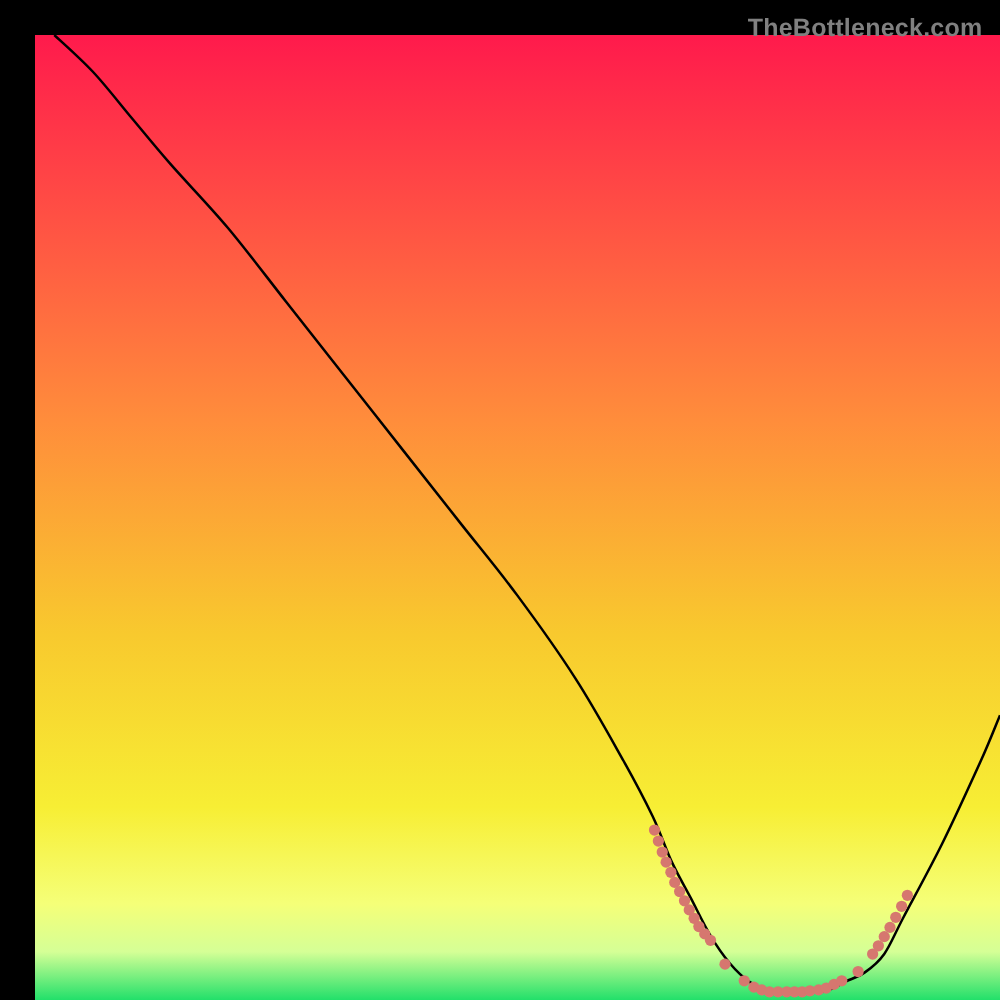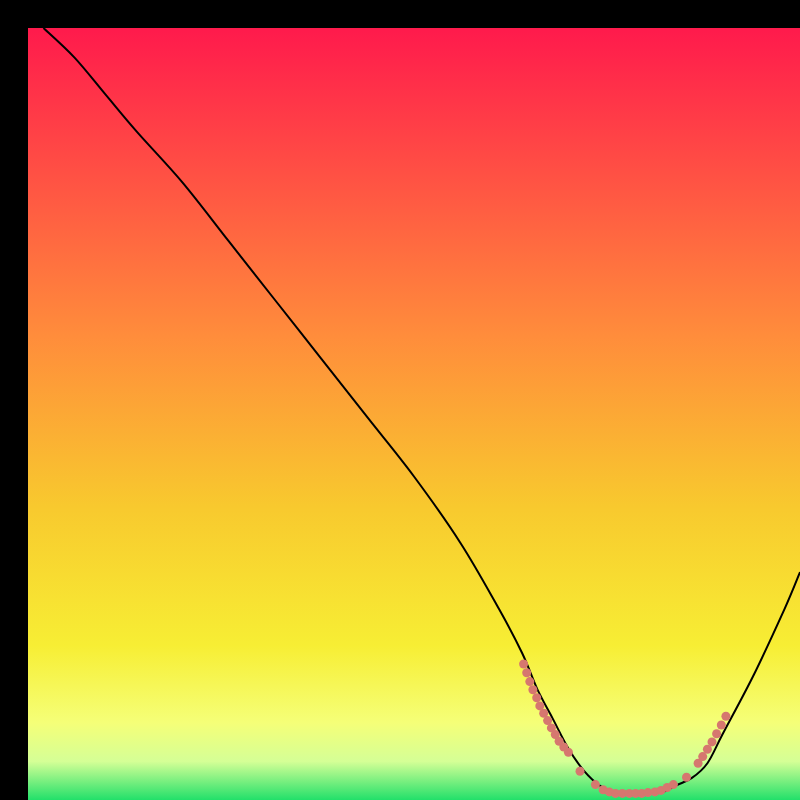--- a/index.html
+++ b/index.html
@@ -7,20 +7,21 @@
   .watermark{position:absolute;right:0;top:-2px;font:700 20px Arial,Helvetica,sans-serif;color:#808080;letter-spacing:.2px;z-index:4}
   .plot-wrap{position:absolute;left:14px;top:14px;width:772px;height:772px;overflow:hidden}
   svg{position:absolute;left:0;top:0}
   .curve{fill:none;stroke:#000;stroke-width:2}
   .bead{fill:#d6776f}
 </style>
 </head>
 <body>
 
 <div class="frame">
+  <div class="watermark">TheBottleneck.com</div>
   <div class="plot-wrap">
     <svg id="svg" width="772" height="772" viewBox="0 0 772 772">
       <defs>
         <linearGradient id="bg-grad" x1="0" y1="0" x2="0" y2="1">
             <stop offset="0%" stop-color="#ff1a4c"></stop>
             <stop offset="40%" stop-color="#ff8d3b"></stop>
             <stop offset="62%" stop-color="#f8c92e"></stop>
             <stop offset="80%" stop-color="#f7ee34"></stop>
             <stop offset="90%" stop-color="#f5ff78"></stop>
             <stop offset="95%" stop-color="#d5ff96"></stop>

